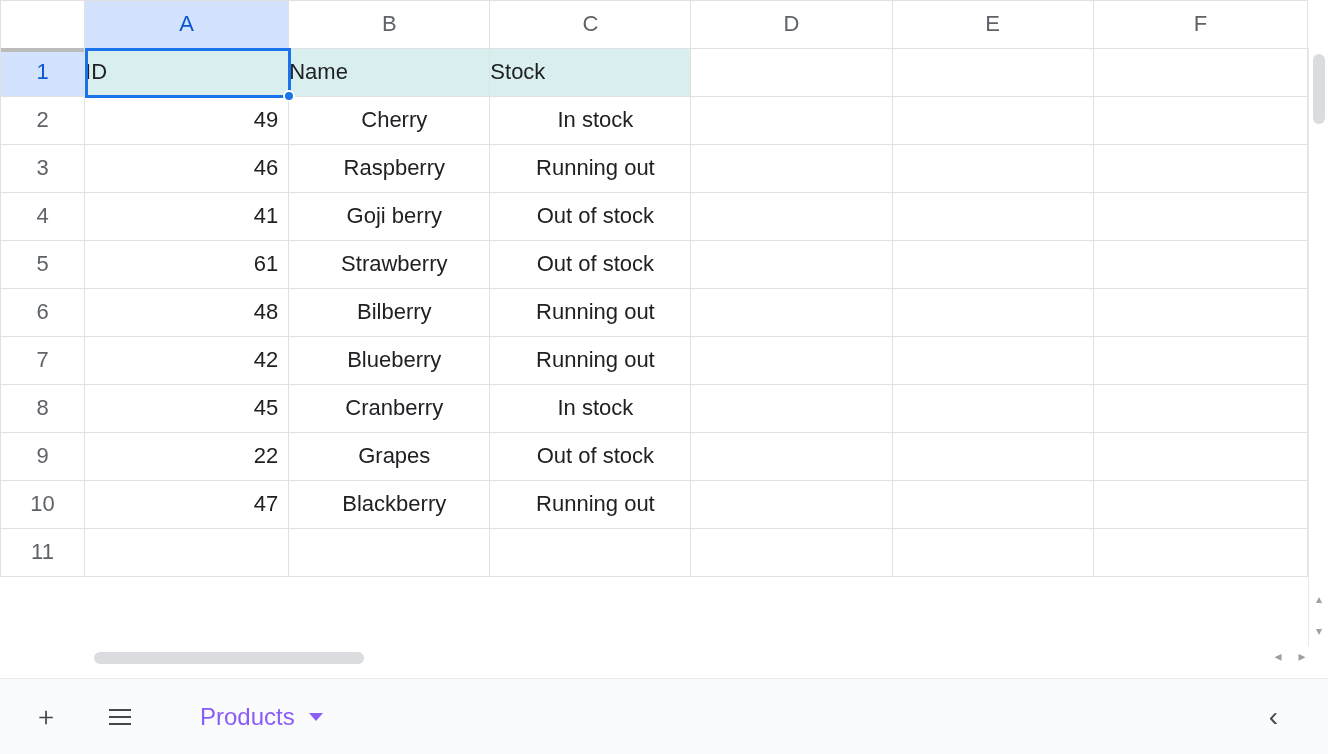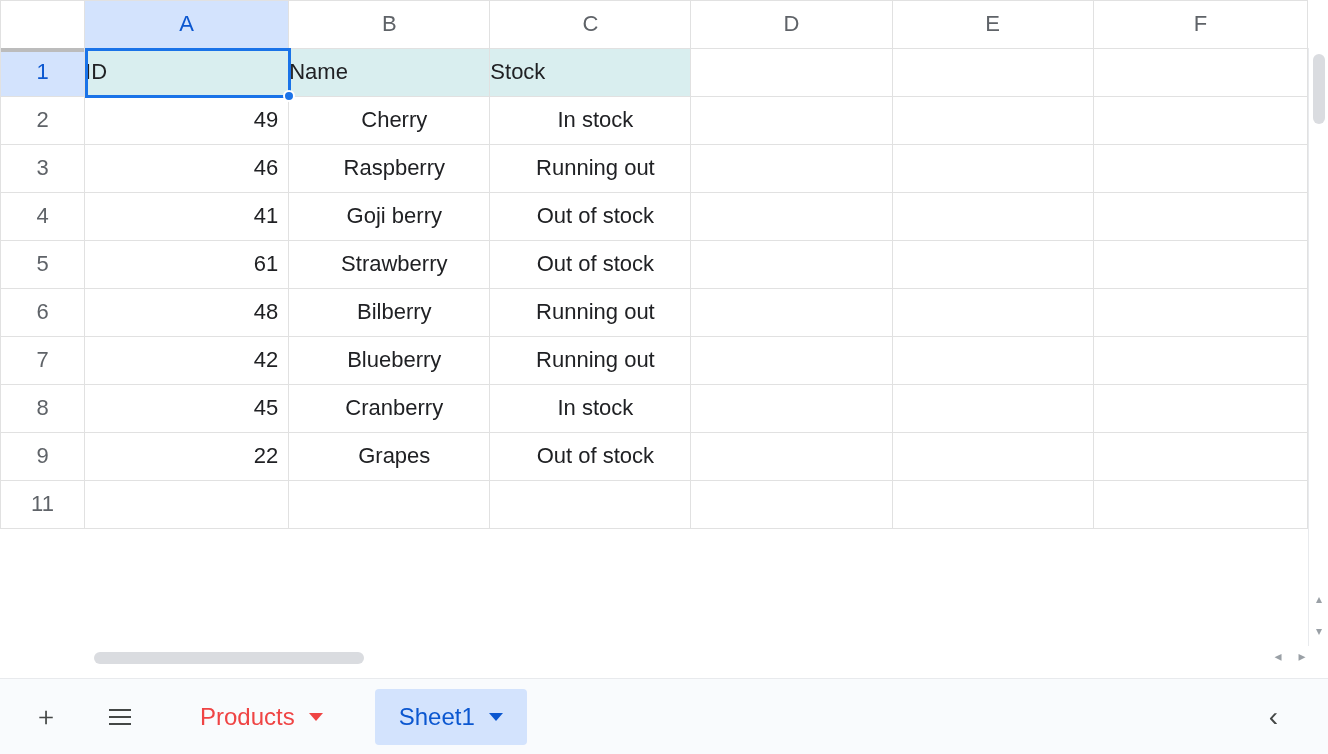--- a/index.html
+++ b/index.html
@@ -193,21 +193,21 @@
   .menu-icon{
     display:flex; flex-direction:column; gap:5px;
     width:22px;
   }
   .menu-icon span{height:2px;background:#444746;width:100%;}
   .tab{
     height:56px;
     padding:0 24px;
     display:flex; align-items:center;
     font-size:24px;
-    color:#ef4444;
+    color:#8b5cf6;
     gap:14px;
     cursor:pointer;
     margin-left:28px;
   }
   .tab.active{
     background:#d3e3fd;
     color:#0b57d0;
     border-radius:4px;
     font-weight:500;
   }
@@ -331,20 +331,29 @@
   <tr>
     <th class="rowhdr">9</th>
     <td class="num">22</td>
     <td class="txt">Grapes</td>
     <td class="txt">Out of stock</td>
     <td></td>
     <td></td>
     <td></td>
   </tr>
 
+  <tr>
+    <th class="rowhdr">10</th>
+    <td class="num">47</td>
+    <td class="txt">Blackberry</td>
+    <td class="txt">Running out</td>
+    <td></td>
+    <td></td>
+    <td></td>
+  </tr>
 
   <tr>
     <th class="rowhdr">11</th>
     <td></td>
           <td></td>
           <td></td>
           <td></td>
           <td></td>
           <td></td>
   </tr>
@@ -380,22 +389,18 @@
         <span></span>
         <span></span>
     </span>
   </div>
 
   <div class="tab">
     <span>Products</span>
     <span class="dropdown-caret"></span>
   </div>
 
-  <div class="tab active">
-    <span>Sheet1</span>
-    <span class="dropdown-caret"></span>
-  </div>
 
   <div class="spacer"></div>
   <div class="caret-left">
     <span>‹</span>
   </div>
 </div>
 
 </body></html>

